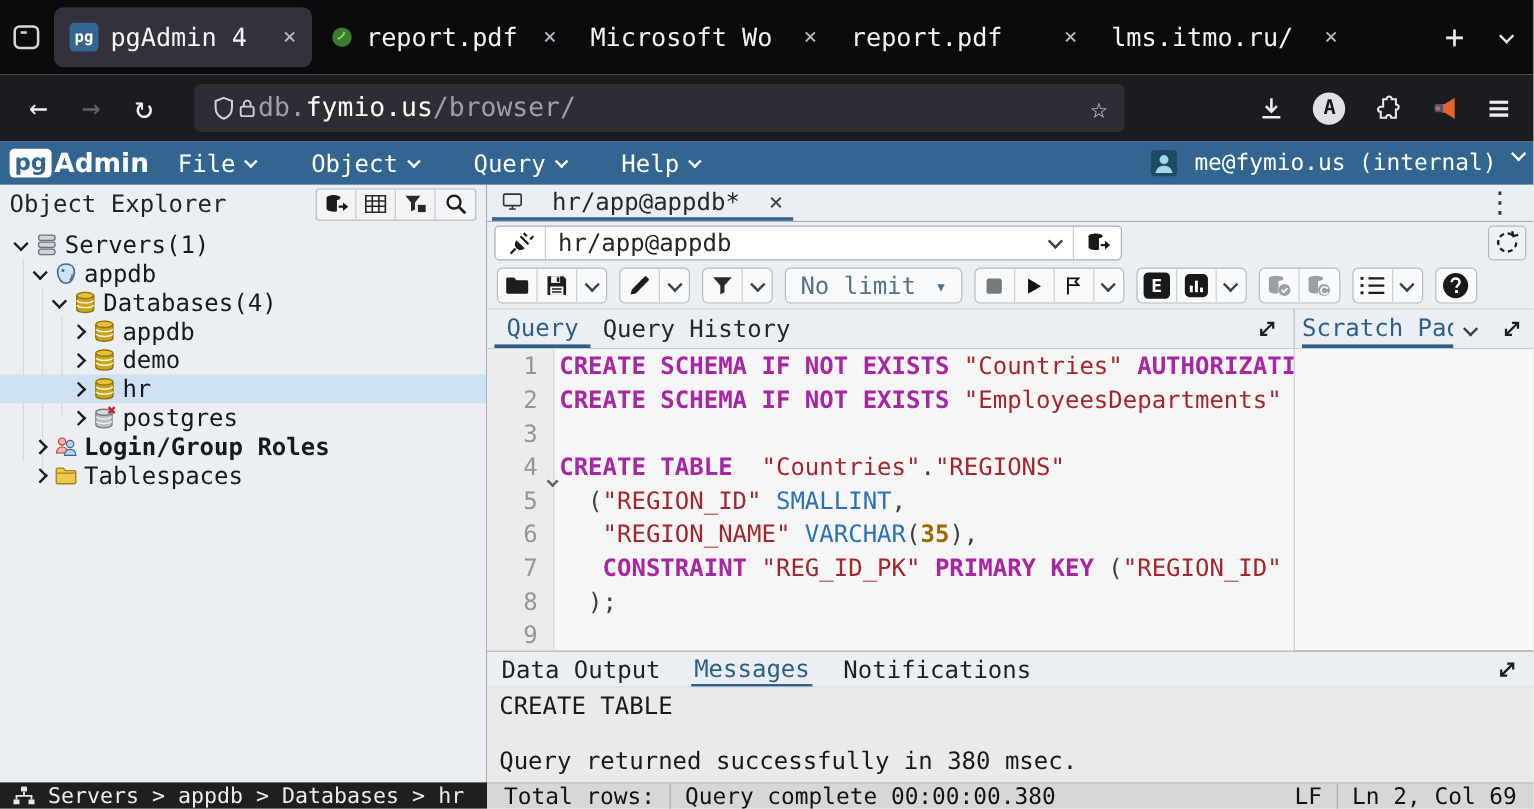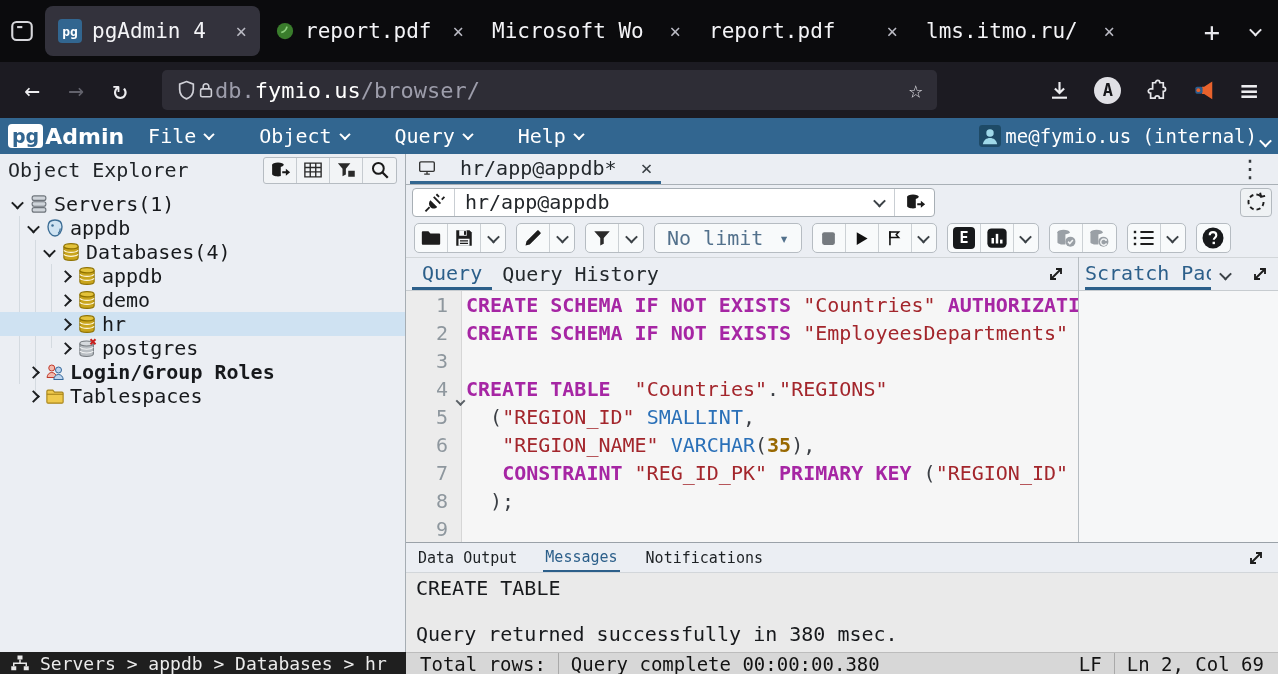--- a/index.html
+++ b/index.html
@@ -34,21 +34,21 @@
   .circleA{width:27px;height:27px;border-radius:50%;background:#e0e0e5;color:#17171b;font-weight:bold;font-size:17px;display:flex;align-items:center;justify-content:center}
   .hamb{font-size:30px;color:#ededf0;padding:0 8px}
 
   
   .appbar{height:36px;background:#326690;display:flex;align-items:center;color:#fff;padding:0 8px;flex:none}
   .pgbox{background:#fff;color:#326690;font-weight:bold;border-radius:4px;padding:1px 4px;font-size:19px;font-family:"DejaVu Sans",sans-serif}
   .adminword{font-family:"DejaVu Sans",sans-serif;font-weight:bold;font-size:22px;margin-left:2px}
   .menus{display:flex;margin-left:24px;gap:46px}
   .menu-item{display:flex;align-items:center;gap:9px;font-size:20px;cursor:default}
   .menu-item .chv{width:8px;height:8px}
-  .usermenu{margin-left:auto;display:flex;align-items:flex-end;gap:4px;font-size:19px}
+  .usermenu{margin-left:auto;display:flex;align-items:flex-start;gap:14px;font-size:19px}
 
   
   .main{flex:1;display:flex;min-height:0}
   .sidebar{width:406px;flex:none;background:#ebeef3;border-right:1px solid #a6adb3;display:flex;flex-direction:column;min-height:0}
   .sbhead{height:32px;display:flex;align-items:center;padding:0 8px;font-size:20px;color:#1f2327;flex:none}
   .sbg{margin-left:auto;display:flex;height:27px;border:1px solid #b6bcc2;border-radius:3px;overflow:hidden;background:#f2f4f6}
   .sbb{width:33px;display:flex;align-items:center;justify-content:center;border-right:1px solid #c6cbd0}
   .sbb:last-child{border-right:none}
   .tree{flex:1;position:relative;padding-top:6px;font-size:20px;color:#17191c;overflow:hidden}
   .guide{position:absolute;width:1px;background:#d4dae0}
@@ -102,21 +102,21 @@
 
   .scratch{width:199px;flex:none;display:flex;flex-direction:column}
   .schead{height:34px;border-top:1px solid #d2d6d9;border-bottom:1px solid #c7ccd0;display:flex;align-items:center;padding:0 8px 0 6px;flex:none}
   .sctab{color:#2c5f8a;font-size:20px;height:100%;display:flex;align-items:center;border-bottom:3px solid #2c5f8a;max-width:126px;overflow:hidden;white-space:nowrap}
   .scchev{margin-left:10px;color:#3c4247}
   .scexpand{margin-left:auto}
   .scbody{flex:1;background:#f6f7f8}
 
   .bpanel{height:110px;border-top:1px solid #9aa1a8;display:flex;flex-direction:column;flex:none}
   .bptabs{height:30px;display:flex;align-items:stretch;padding-left:10px;border-bottom:1px solid #d2d6da;flex:none}
-  .bptab{display:flex;align-items:center;font-size:15px;color:#1d2124;padding:0 2px;margin-right:24px}
+  .bptab{display:flex;align-items:center;font-size:20px;color:#1d2124;padding:0 2px;margin-right:24px}
   .bptab.active{color:#2c5f8a;border-bottom:2px solid #2c5f8a}
   .bpexpand{margin-left:auto;display:flex;align-items:center;padding-right:12px}
   .bpbody{flex:1;background:#eaeaea;padding:3px 10px 6px;font-size:20px;color:#17191c;display:flex;flex-direction:column;justify-content:space-between}
 
   
   .statusbar{height:22px;display:flex;flex:none}
   .crumb{width:406px;flex:none;background:#1f1f1f;color:#ececec;display:flex;align-items:center;gap:10px;padding:0 10px;font-size:18px;white-space:nowrap;overflow:hidden}
   .sright{flex:1;background:#d7d7d7;border-top:1px solid #bcbcbc;display:flex;align-items:center;font-size:19px;color:#121212}
   .ssep{width:1px;height:22px;background:#a9a9a9;margin:0 12px;flex:none}
   .sspacer{flex:1}

